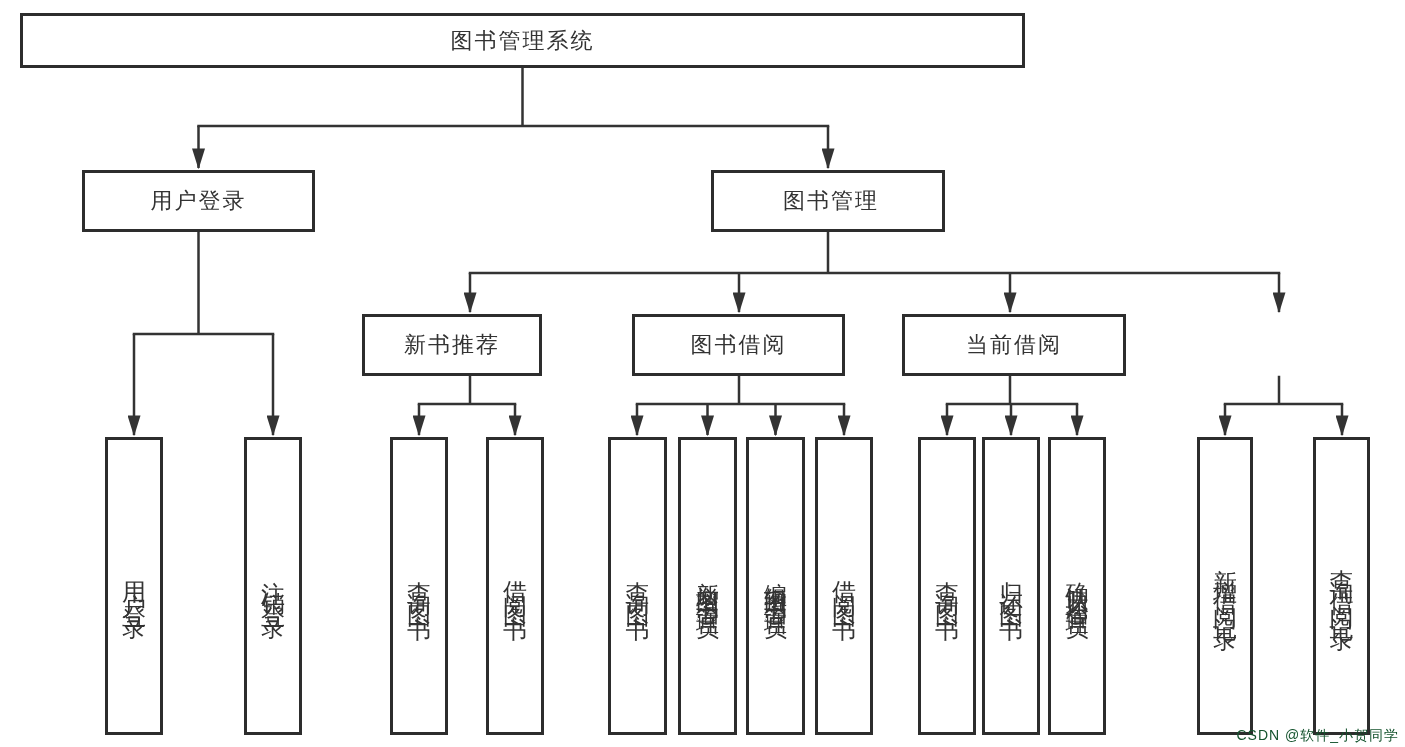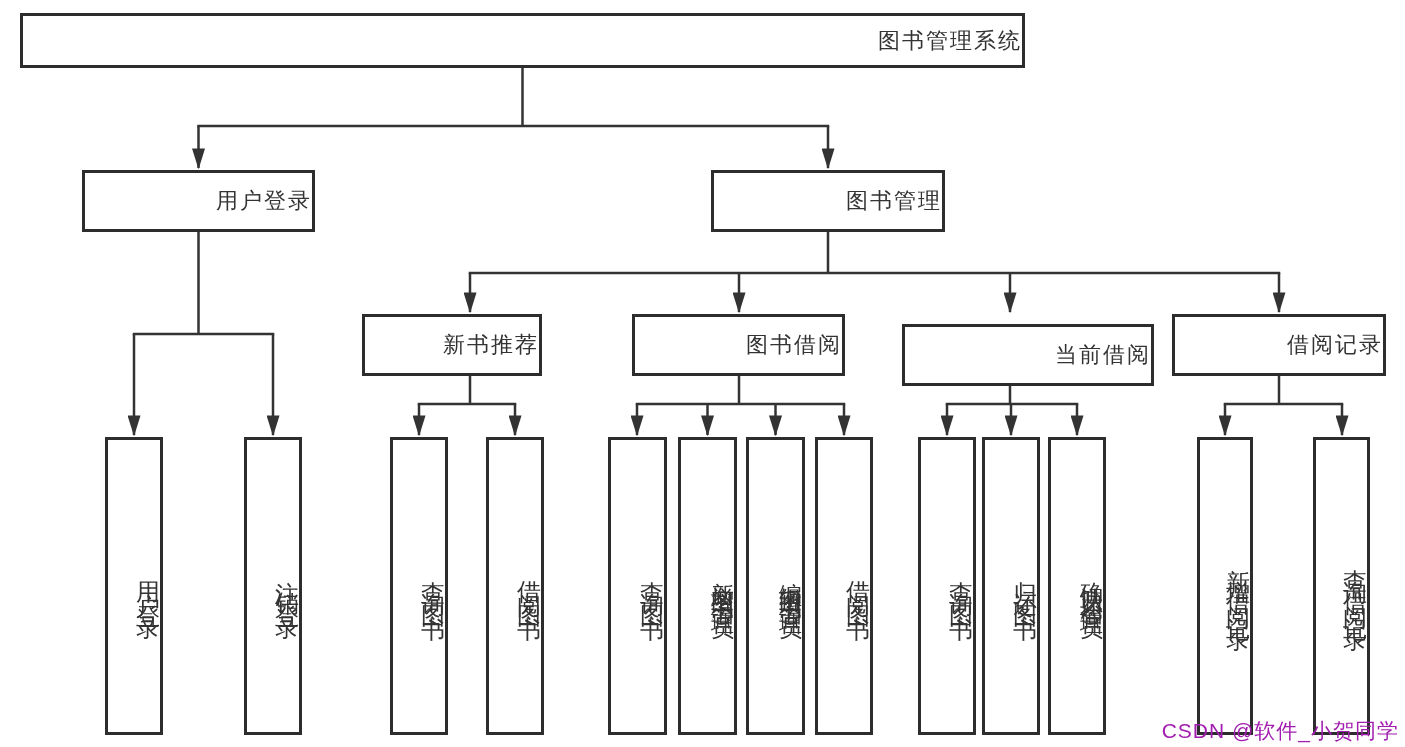--- a/index.html
+++ b/index.html
@@ -10,54 +10,54 @@
     font-family:"Liberation Sans","DejaVu Sans",sans-serif;
     overflow:hidden;
   }
   #connectors{position:absolute;left:0;top:0;z-index:0;}
   #connectors .skel{stroke:#333333;stroke-width:2.5;fill:none;stroke-linecap:square;}
   #connectors .al{stroke:#333333;stroke-width:2.5;}
   #connectors #arrowhead path{fill:#333333;}
   .box{
     position:absolute;box-sizing:border-box;z-index:1;
     background:#ffffff;border:3px solid #2d2d2d;
-    display:flex;align-items:center;justify-content:flex-end;
+    display:flex;align-items:center;justify-content:center;
     color:#333333;
   }
   .h{font-size:22px;letter-spacing:2px;white-space:nowrap;}
   .v span{
     writing-mode:vertical-rl;text-orientation:mixed;
     font-size:24px;letter-spacing:12px;line-height:1;
   }
   .v.tight span{font-size:23px;letter-spacing:5px;}
   
   #n-root{left:20px;top:13px;width:1005px;height:55px;}
   #n-user-login{left:82px;top:170px;width:233px;height:62px;}
   #n-book-mgmt{left:711px;top:170px;width:234px;height:62px;padding-left:6px;}
   #n-new-book-rec{left:362px;top:314px;width:180px;height:62px;}
   #n-book-borrow{left:632px;top:314px;width:213px;height:62px;}
-  #n-current-borrow{left:902px;top:324px;width:252px;height:62px;}
+  #n-current-borrow{left:902px;top:314px;width:224px;height:62px;}
   #n-borrow-records{left:1172px;top:314px;width:214px;height:62px;}
   .leaf{top:437px;height:298px;}
   #l-user-login{left:105px;width:58px;}
   #l-logout{left:244px;width:58px;}
   #l-query-books-1{left:390px;width:58px;}
   #l-borrow-books-1{left:486px;width:58px;}
   #l-query-books-2{left:608px;width:59px;}
   #l-add-book{left:678px;width:59px;}
   #l-edit-book{left:746px;width:59px;}
   #l-borrow-books-2{left:815px;width:58px;}
   #l-query-books-3{left:918px;width:58px;}
   #l-return-book{left:982px;width:58px;}
   #l-confirm-return{left:1048px;width:58px;}
   #l-add-borrow-record{left:1197px;width:56px;}
   #l-query-borrow-record{left:1313px;width:57px;}
   #watermark{
     position:absolute;right:6px;bottom:2px;z-index:2;
-    font-size:21px;color:#a21caf;letter-spacing:1px;white-space:nowrap;
+    font-size:14px;color:#14532d;letter-spacing:1px;white-space:nowrap;
   }
 </style>
 </head>
 <body>
 
 <div id="stage">
 
   <svg id="connectors" width="1405" height="747" viewBox="0 0 1405 747">
     <defs>
       <marker id="arrowhead" viewBox="0 0 16 10" refX="15" refY="5" markerWidth="21" markerHeight="13" orient="auto" markerUnits="userSpaceOnUse">
@@ -113,23 +113,20 @@
 
   <div class="box h" id="n-new-book-rec">
     <span>新书推荐</span>
   </div>
   <div class="box h" id="n-book-borrow">
     <span>图书借阅</span>
   </div>
   <div class="box h" id="n-current-borrow">
     <span>当前借阅</span>
   </div>
-  <div class="box h" id="n-borrow-records">
-    <span>借阅记录</span>
-  </div>
 
   <div class="box v leaf" id="l-user-login">
     <span>用户登录</span>
   </div>
   <div class="box v leaf" id="l-logout">
     <span>注销登录</span>
   </div>
   <div class="box v leaf" id="l-query-books-1">
     <span>查询图书</span>
   </div>

